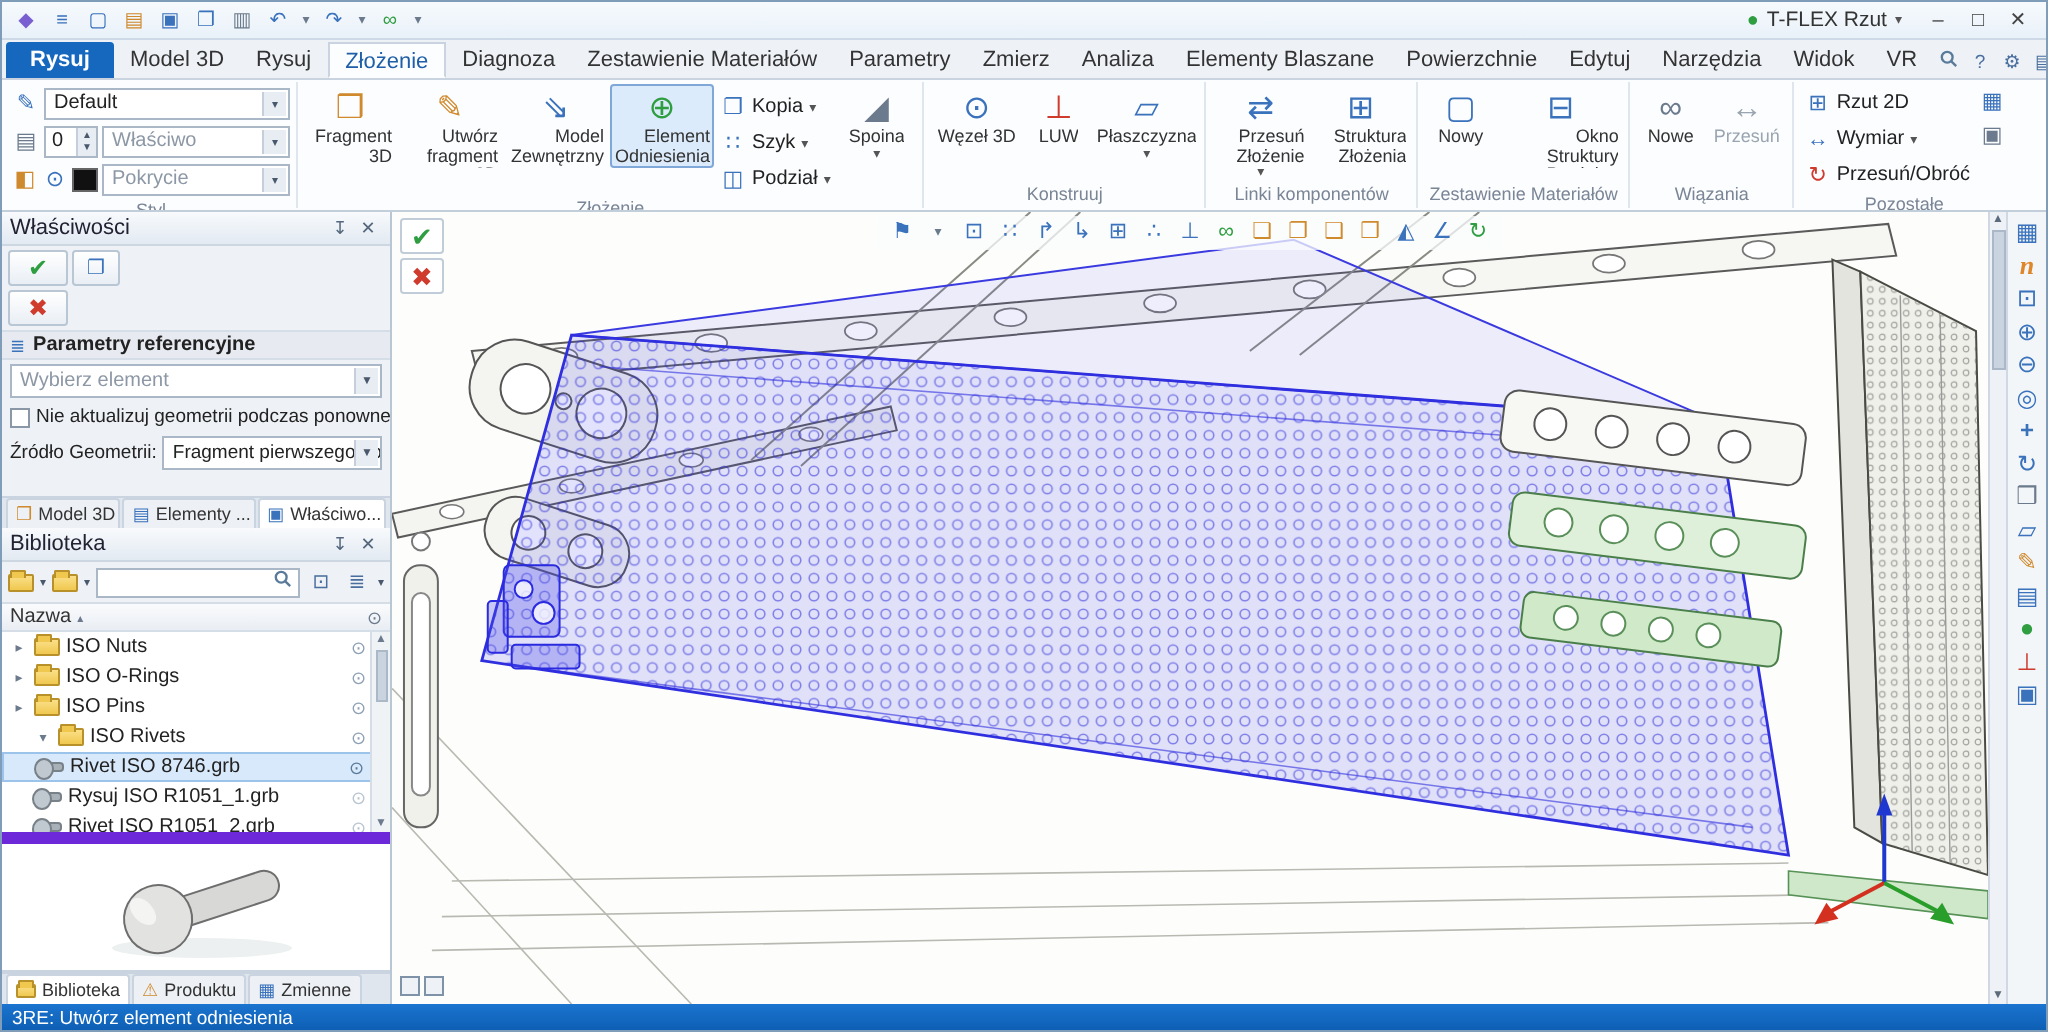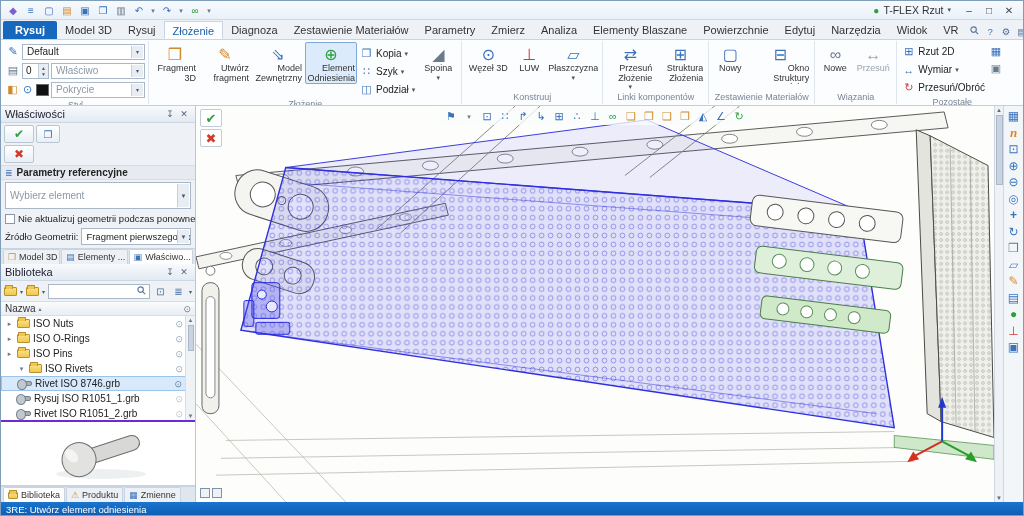--- a/index.html
+++ b/index.html
@@ -69,21 +69,21 @@
 
   .lib{flex:1;display:flex;flex-direction:column;min-height:0}
   .lib-toolbar{height:21px;flex:none;display:flex;align-items:center;gap:3px;padding:0 3px;border-bottom:1px solid #d5dde6}
   .fold{width:13px;height:9px;background:linear-gradient(#fbe08a,#f0c84f);border:1px solid #b8912a;border-radius:1px;position:relative;flex:none}
   .fold::before{content:"";position:absolute;top:-3px;left:0;width:6px;height:3px;background:#f0c84f;border:1px solid #b8912a;border-bottom:none;border-radius:1px 1px 0 0}
   .minarrow{font-size:6px;color:#49586c}
   .searchbox{flex:1;height:15px;border:1px solid #a9b7c6;background:#fff;display:flex;align-items:center;padding:0 3px;gap:2px;min-width:0}
   .searchbox input{border:none;outline:none;flex:1;min-width:0;font-size:10px;font-family:"Liberation Sans",sans-serif}
   .ltb-btn{width:15px;height:15px;font-size:10px;color:#4a6f9e;text-align:center;line-height:15px;flex:none}
   .lib-colhd{height:14px;flex:none;display:flex;align-items:center;background:linear-gradient(#fafbfc,#e9eef4);border-bottom:1px solid #d5dde6;font-size:10px;color:#333;padding:0 4px;gap:3px}
-  .lib-tree{flex:1;background:#fff;position:relative;overflow:hidden;border-bottom:2px solid #6d28d9;min-height:0}
+  .lib-tree{flex:1;background:#fff;position:relative;overflow:hidden;border-bottom:6px solid #6d28d9;min-height:0}
   .trow{height:15px;display:flex;align-items:center;font-size:10px;gap:3px;padding-right:16px;position:relative;white-space:nowrap;overflow:hidden}
   .trow .twist{width:9px;text-align:center;font-size:7px;color:#6b7a8c;flex:none}
   .trow .eye{position:absolute;right:12px;font-size:9px;color:#8da0b4}
   .trow.file{padding-left:14px}
   .trow.file .eye{color:#b8c4d0}
   .trow.selected{background:#d8e9fb;border:1px solid #9cc3ea}
   .trow.selected .eye{color:#5a7a9a}
   .rivico{width:12px;height:5px;background:#a8b0b8;border:1px solid #788088;border-radius:2px;position:relative;flex:none;margin-left:4px}
   .rivico::before{content:"";position:absolute;left:-4px;top:-3px;width:8px;height:9px;background:#c0c8d0;border:1px solid #788088;border-radius:50%}
   .tree-sb{position:absolute;right:0;top:0;bottom:0;width:10px;background:#f0f3f6;border-left:1px solid #d5dde6;display:flex;flex-direction:column;align-items:center;font-size:6px;color:#6b7a8c;padding:1px 0}
@@ -365,21 +365,21 @@
       <div class="ptb">
         <div class="ptb-btn" style="width:30px">
             <span class="cr">✖</span>
           </div>
       </div>
       <div class="section-hd">
         <span class="cb" style="font-weight:normal;font-size:9px">≣</span>
         <span>Parametry referencyjne</span>
       </div>
       <div class="prow">
-        <div class="combo gray" style="height:27px">
+        <div class="combo gray" style="height:17px">
           <span>Wybierz element</span>
           <span class="carrow" style="font-size:6px">▼</span>
         </div>
       </div>
       <div class="prow">
         <div class="checkbox"></div>
         <span>Nie aktualizuj geometrii podczas ponownego o...</span>
       </div>
       <div class="prow">
         <span>Źródło Geometrii:</span>

